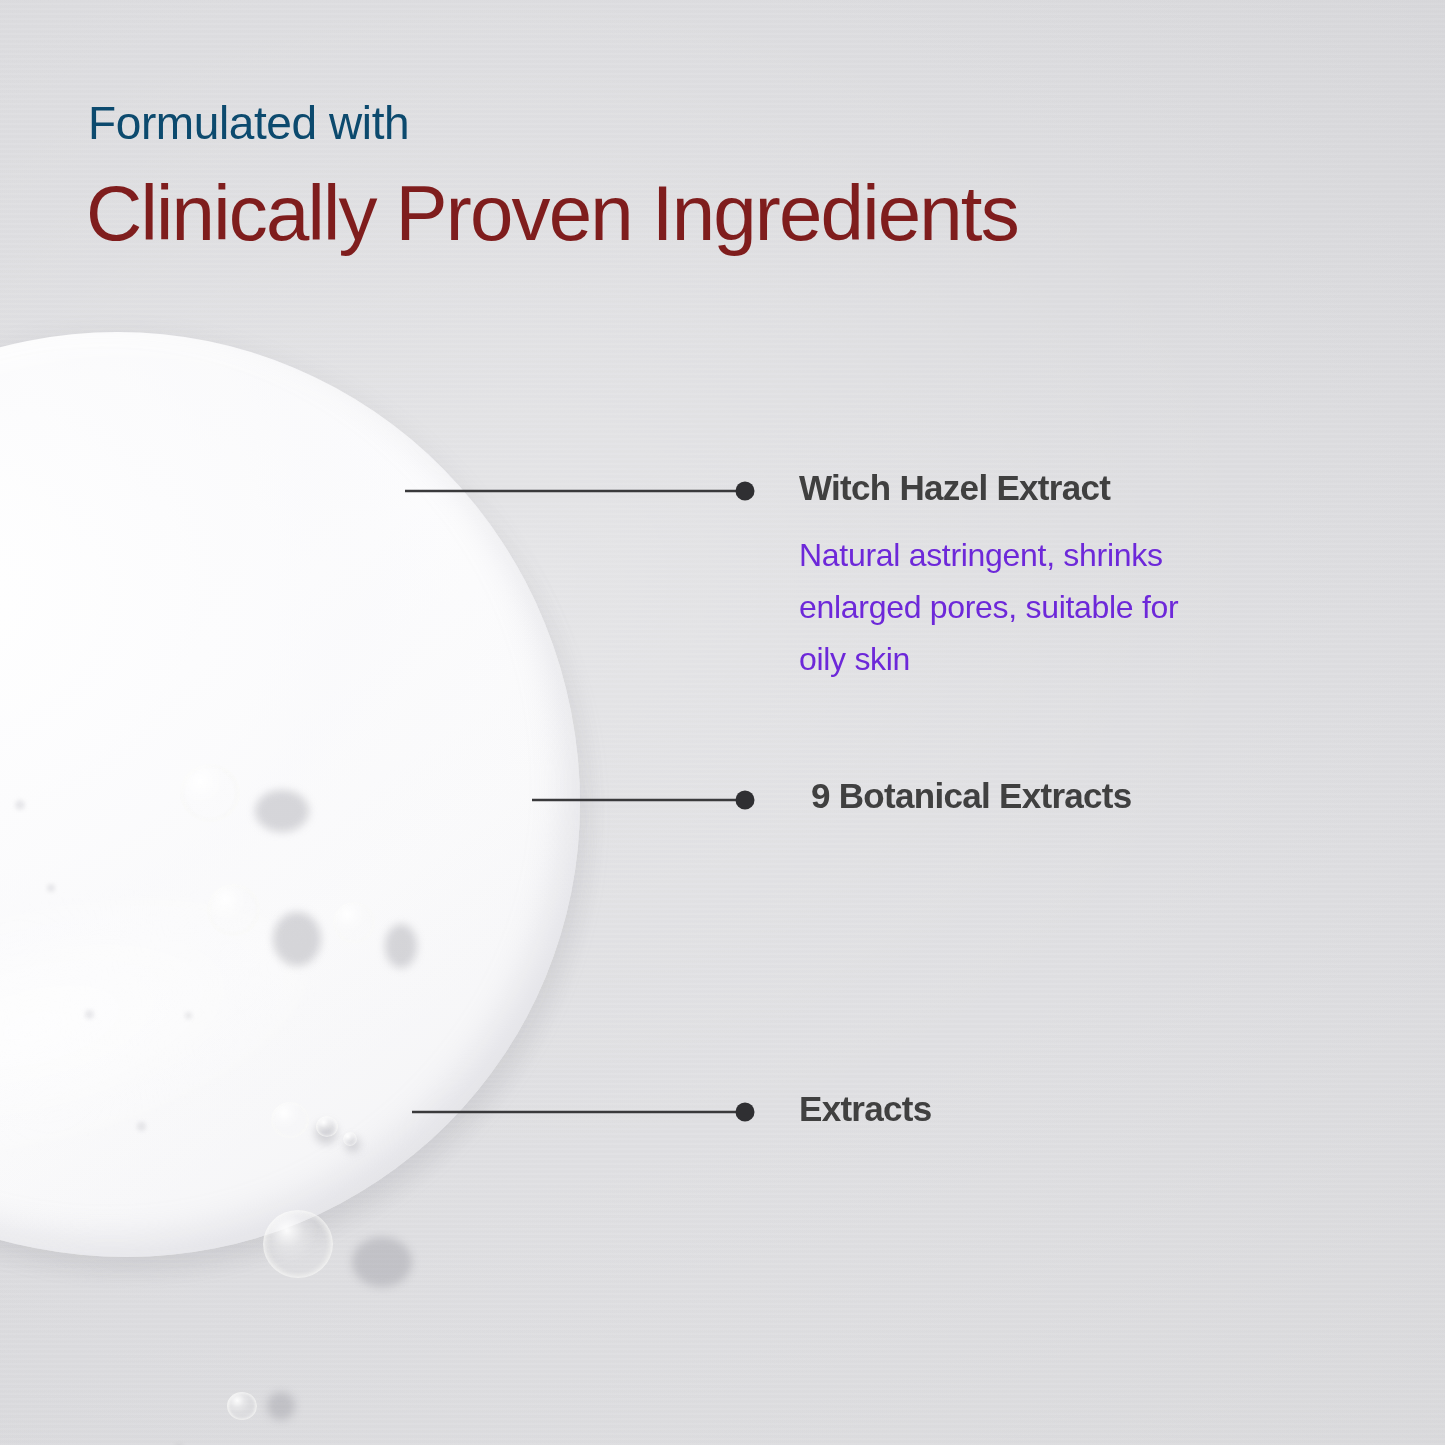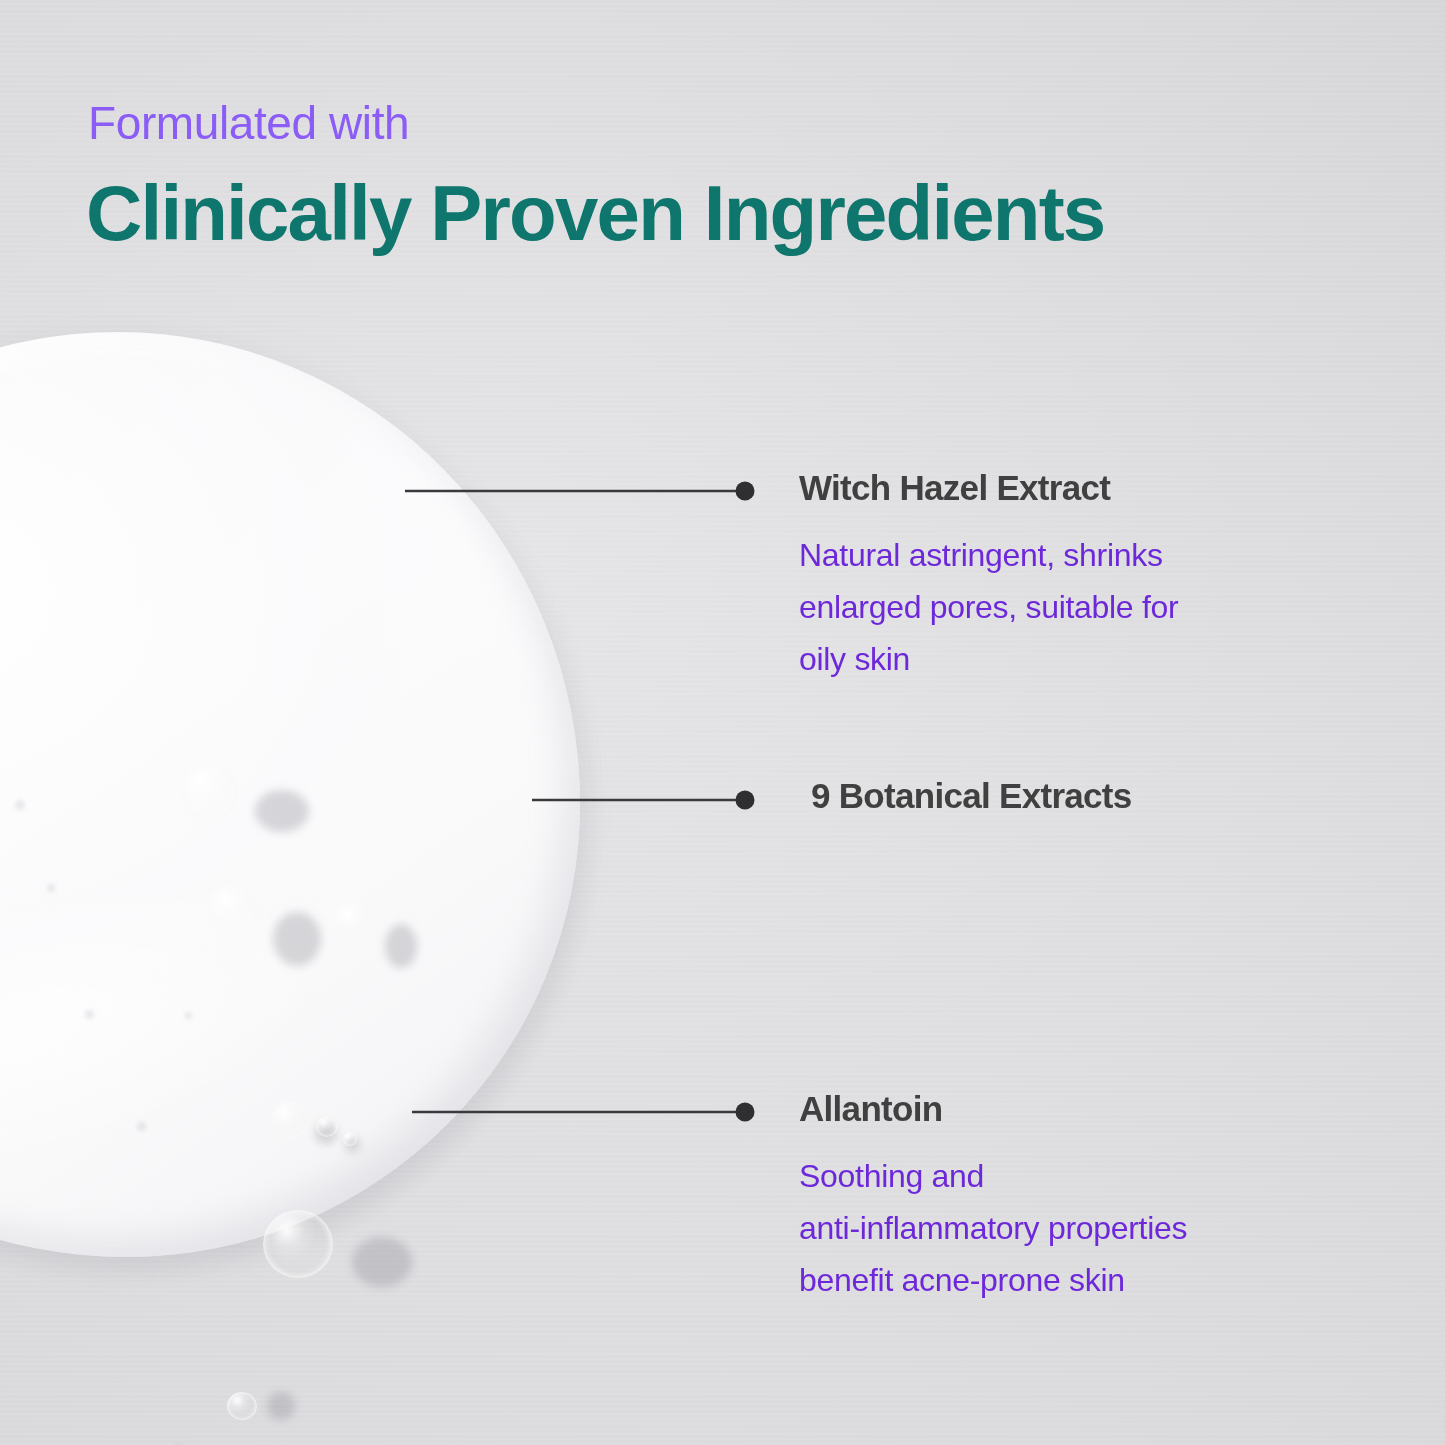--- a/index.html
+++ b/index.html
@@ -128,30 +128,30 @@
     filter:blur(2px);
   }
 
   
   .kicker{
     position:absolute;
     left:88px; top:96px;
     font-size:46px;
     font-weight:400;
     letter-spacing:-0.4px;
-    color:#8b5cf6;
+    color:#0c4a6e;
     z-index:5;
   }
   .headline{
     position:absolute;
     left:86px; top:168px;
     font-size:78px;
-    font-weight:700;
+    font-weight:400;
     letter-spacing:-1.8px;
-    color:#0f766e;
+    color:#7f1d1d;
     white-space:nowrap;
     z-index:5;
   }
 
   
   .connectors{
     position:absolute; left:0; top:0;
     width:1445px; height:1445px;
     z-index:4;
     pointer-events:none;
@@ -247,17 +247,14 @@
   <div class="ing-desc">Natural astringent, shrinks
 enlarged pores, suitable for
 oily skin</div>
 </div>
 
 <div class="ingredient" id="ing-1">
   <div class="ing-title">9 Botanical Extracts</div>
 </div>
 
 <div class="ingredient" id="ing-2">
-  <div class="ing-title">Allantoin</div>
-  <div class="ing-desc">Soothing and
-anti-inflammatory properties
-benefit acne-prone skin</div>
+  <div class="ing-title">Extracts</div>
 </div>
 
 </body></html>

